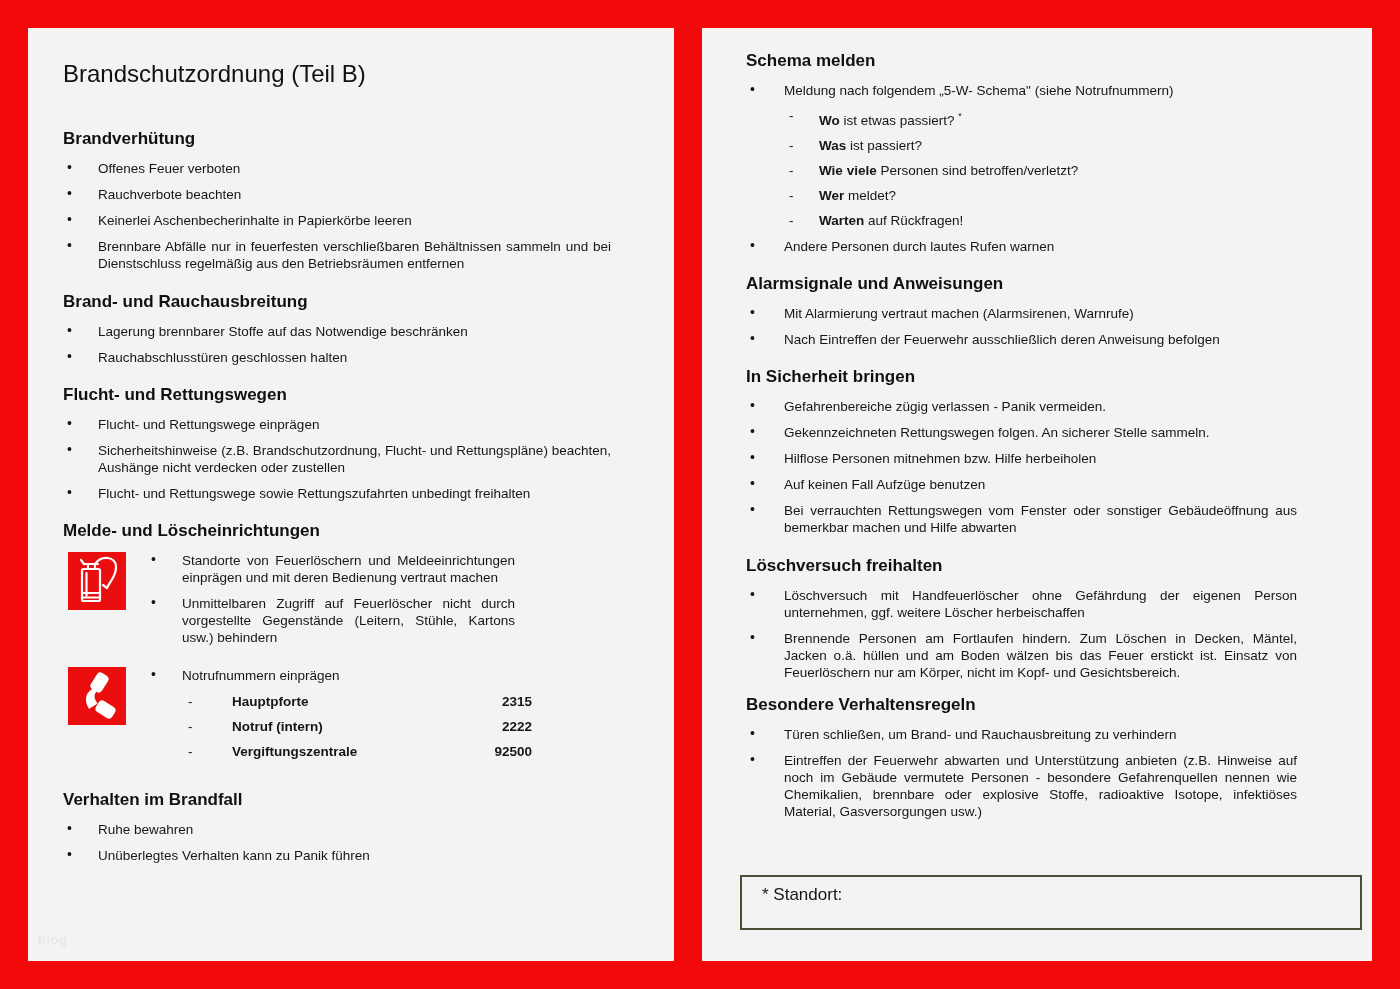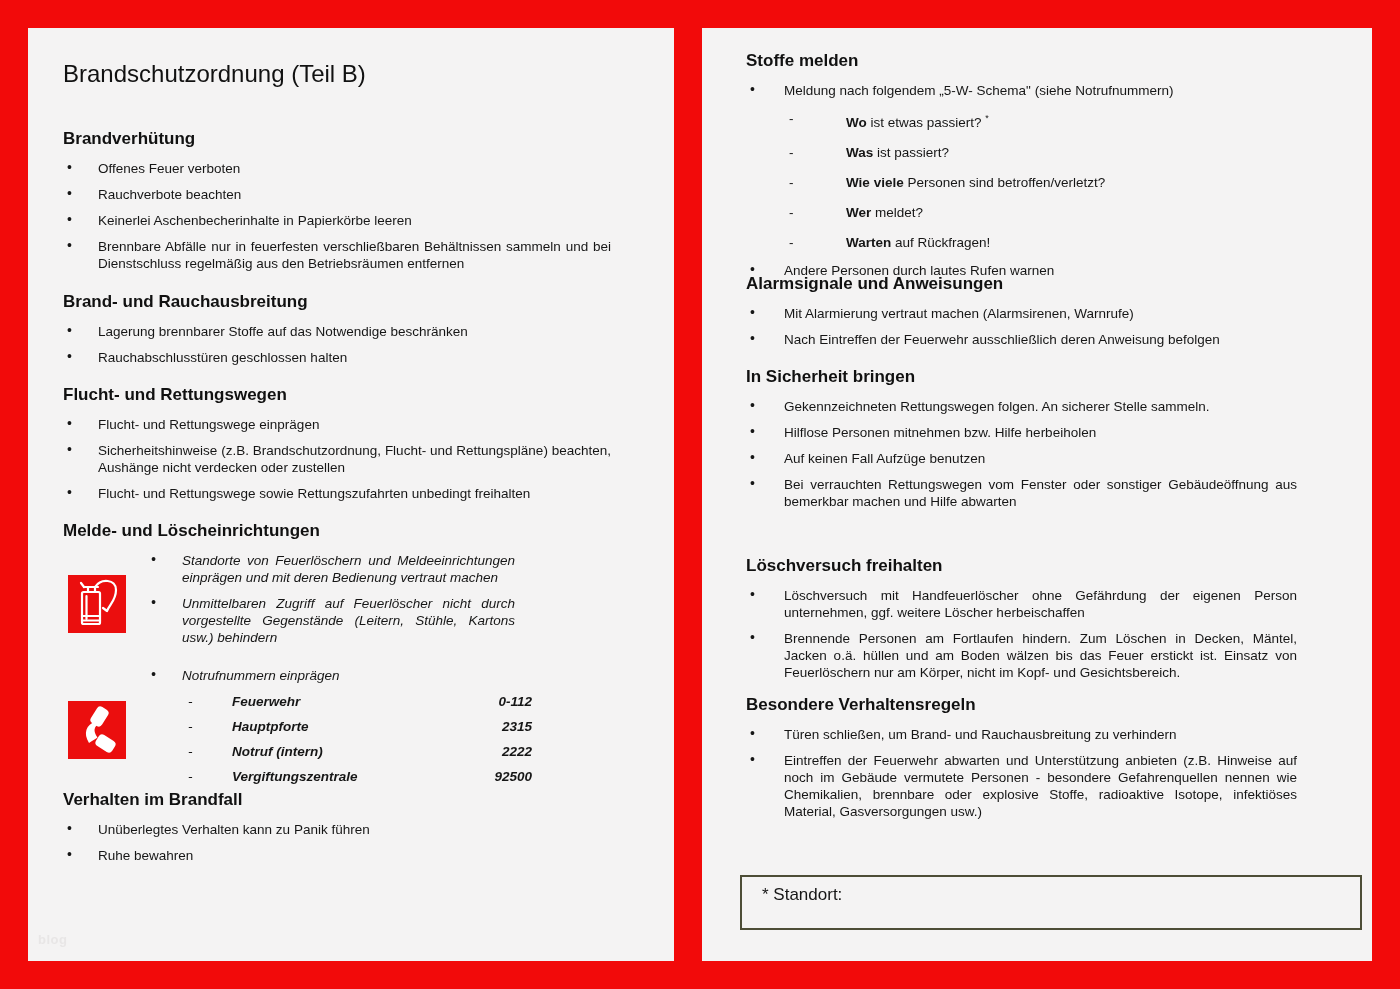--- a/index.html
+++ b/index.html
@@ -12,26 +12,26 @@
   .page.right{width:670px;}
   .doc-title{position:absolute;top:32px;left:35px;font-size:24px;line-height:28px;color:#111;}
   .sec{position:absolute;}
   .page.left .sec{left:35px;right:63px;}
   .page.right .sec{left:44px;right:75px;}
   h2{margin:0 0 12px 0;font-size:17px;line-height:19px;font-weight:700;color:#111;}
   .li{position:relative;padding-left:35px;margin-bottom:9px;line-height:17px;}
   .page.right .li{padding-left:38px;}
   .li::before{content:"\2022";position:absolute;left:4px;top:-1px;font-size:14px;}
   .just{text-align:justify;}
-  .sub-row{display:flex;margin-left:43px;margin-bottom:9px;line-height:21px;gap:27px;}
+  .sub-row{display:flex;margin-left:43px;margin-bottom:9px;line-height:16px;}
   .sub-dash{width:30px;flex:none;}
   .sub-dash::before{content:"-";}
   .sub-text b{font-weight:700;}
   sup{font-size:9px;}
-  .icon-row{display:flex;align-items:center;font-style:italic;}
+  .icon-row{display:flex;align-items:flex-start;}
   .icon-row.second{margin-top:12px;}
   .sign{width:58px;height:58px;margin-left:5px;flex:none;display:block;}
   .icon-items{margin-left:21px;width:368px;}
   .nr-row{display:flex;margin-left:41px;width:344px;margin-bottom:8px;line-height:17px;}
   .nr-dash{width:44px;flex:none;}
   .nr-dash::before{content:"-";}
   .nr-label{flex:1;font-weight:700;}
   .nr-value{font-weight:700;}
   .footbox{position:absolute;left:38px;right:10px;top:847px;height:55px;
     border:2px solid #4D4D36;box-sizing:border-box;padding:8px 0 0 20px;font-size:17px;}
@@ -97,55 +97,50 @@
           <g fill="#ffffff">
             <rect x="25" y="6" width="13" height="19" rx="4" transform="rotate(32 31.5 15.5)"></rect>
             <rect x="28" y="36" width="19" height="13" rx="4" transform="rotate(32 37.5 42.5)"></rect>
             <path d="M28,20 C18,24 15,32 21,42 C24,40 26.5,38.5 29.5,36.5 C25,30 25.5,25.5 32,22 Z"></path>
           </g>
         </svg>
         <div class="icon-items">
           <div class="li">Notrufnummern einprägen</div>
           <div class="nr-row">
             <span class="nr-dash"></span>
-            <span class="nr-label">Feuerwehr</span>
-            <span class="nr-value">0-112</span>
-          </div>
-          <div class="nr-row">
-            <span class="nr-dash"></span>
             <span class="nr-label">Hauptpforte</span>
             <span class="nr-value">2315</span>
           </div>
           <div class="nr-row">
             <span class="nr-dash"></span>
             <span class="nr-label">Notruf (intern)</span>
             <span class="nr-value">2222</span>
           </div>
           <div class="nr-row">
             <span class="nr-dash"></span>
             <span class="nr-label">Vergiftungszentrale</span>
             <span class="nr-value">92500</span>
           </div>
         </div>
       </div>
     </section>
 
     <section class="sec" style="top:762px">
       <h2>Verhalten im Brandfall</h2>
+      <div class="li">Ruhe bewahren</div>
       <div class="li">Unüberlegtes Verhalten kann zu Panik führen</div>
-      <div class="li">Ruhe bewahren</div>
     </section>
 
     <div class="watermark">blog</div>
   </div>
 
   <div class="page right">
 
     <section class="sec" style="top:23px">
-      <h2>Stoffe melden</h2>
+      <h2>Schema melden</h2>
       <div class="li">Meldung nach folgendem „5-W- Schema" (siehe Notrufnummern)</div>
       <div class="sub-row">
         <span class="sub-dash"></span>
         <span class="sub-text"><b>Wo</b><span> ist etwas passiert?</span> <sup>*</sup></span>
       </div>
       <div class="sub-row">
         <span class="sub-dash"></span>
         <span class="sub-text"><b>Was</b><span> ist passiert?</span></span>
       </div>
       <div class="sub-row">
@@ -164,20 +159,21 @@
     </section>
 
     <section class="sec" style="top:246px">
       <h2>Alarmsignale und Anweisungen</h2>
       <div class="li">Mit Alarmierung vertraut machen (Alarmsirenen, Warnrufe)</div>
       <div class="li">Nach Eintreffen der Feuerwehr ausschließlich deren Anweisung befolgen</div>
     </section>
 
     <section class="sec" style="top:339px">
       <h2>In Sicherheit bringen</h2>
+      <div class="li">Gefahrenbereiche zügig verlassen - Panik vermeiden.</div>
       <div class="li">Gekennzeichneten Rettungswegen folgen. An sicherer Stelle sammeln.</div>
       <div class="li">Hilflose Personen mitnehmen bzw. Hilfe herbeiholen</div>
       <div class="li">Auf keinen Fall Aufzüge benutzen</div>
       <div class="li just">Bei verrauchten Rettungswegen vom Fenster oder sonstiger Gebäudeöffnung aus bemerkbar machen und Hilfe abwarten</div>
     </section>
 
     <section class="sec" style="top:528px">
       <h2>Löschversuch freihalten</h2>
       <div class="li just">Löschversuch mit Handfeuerlöscher ohne Gefährdung der eigenen Person unternehmen, ggf. weitere Löscher herbeischaffen</div>
       <div class="li just">Brennende Personen am Fortlaufen hindern. Zum Löschen in Decken, Mäntel, Jacken o.ä. hüllen und am Boden wälzen bis das Feuer erstickt ist. Einsatz von Feuerlöschern nur am Körper, nicht im Kopf- und Gesichtsbereich.</div>

